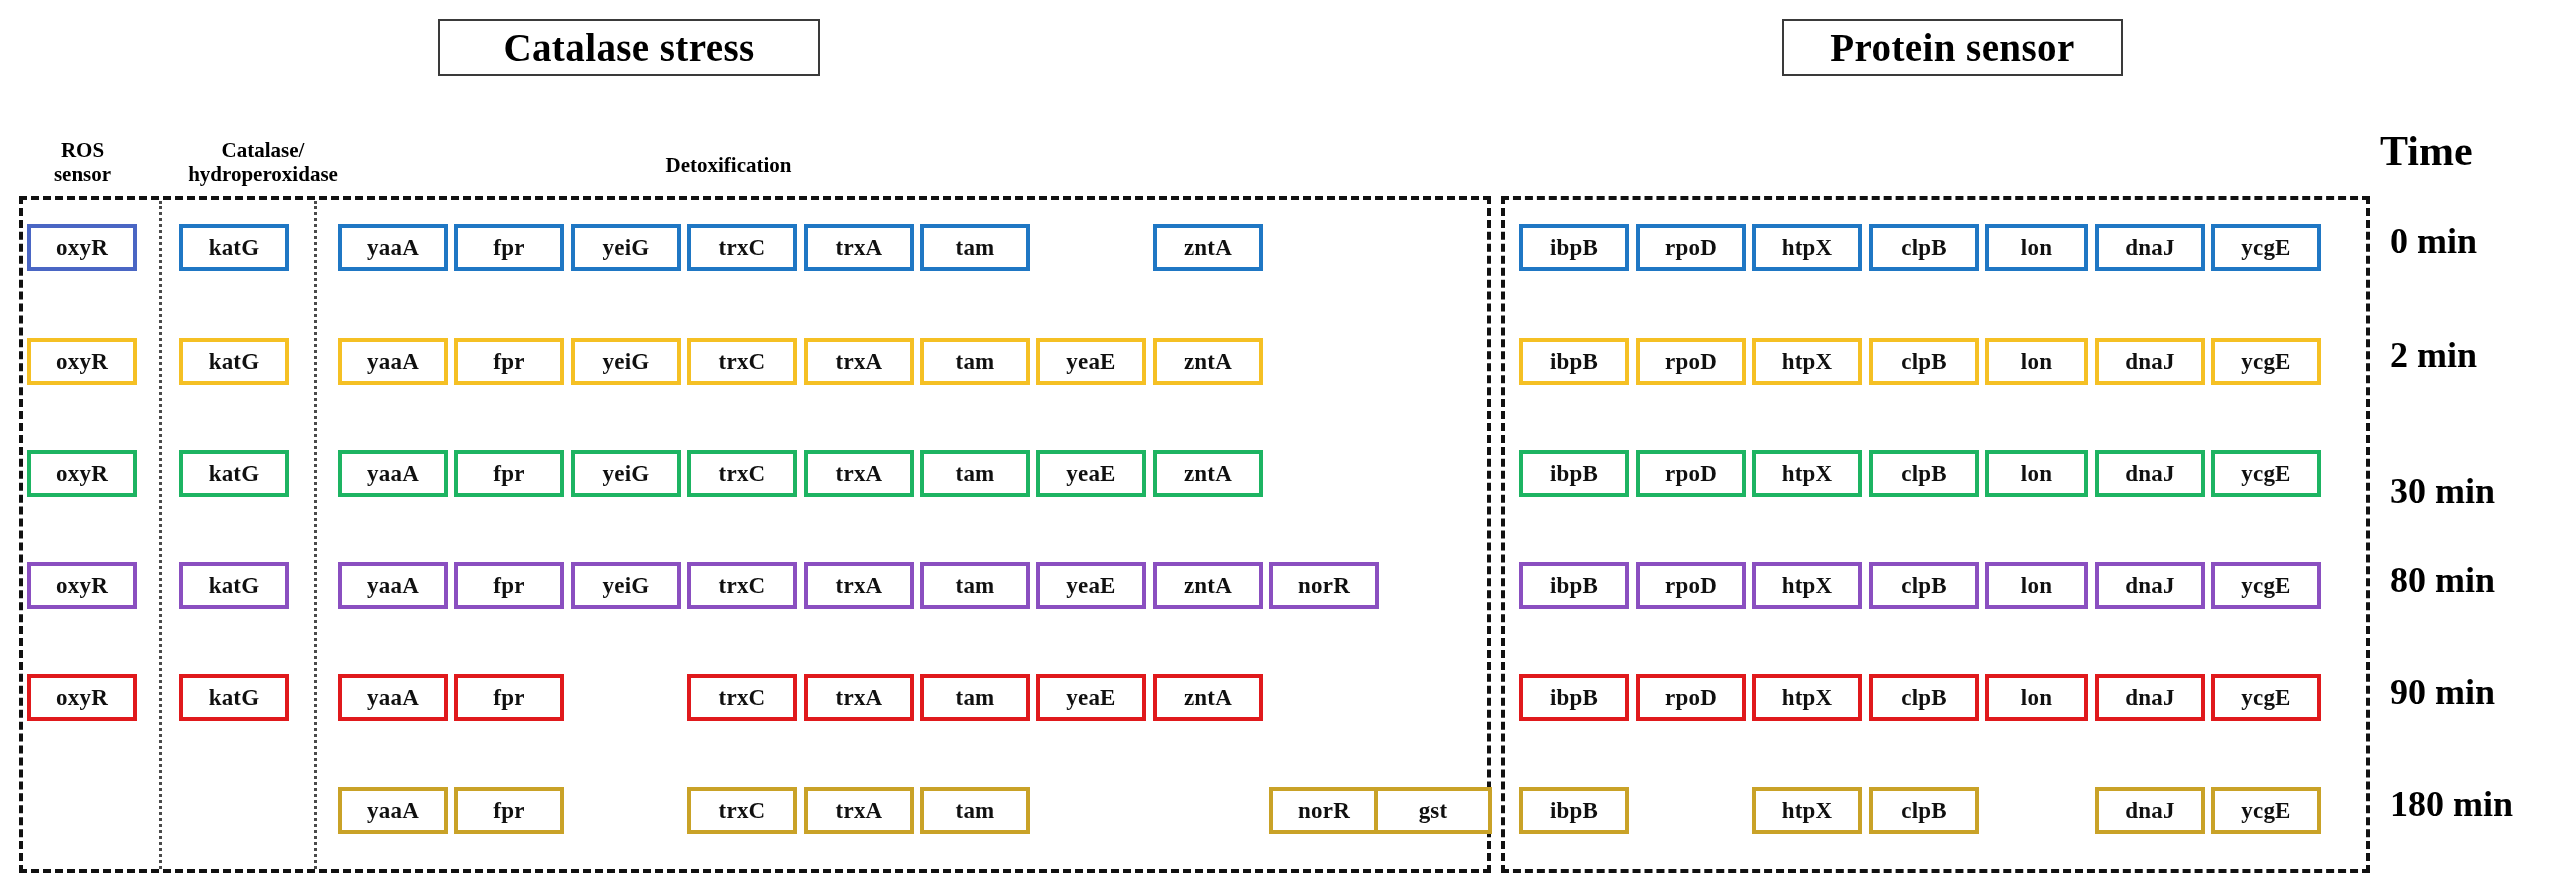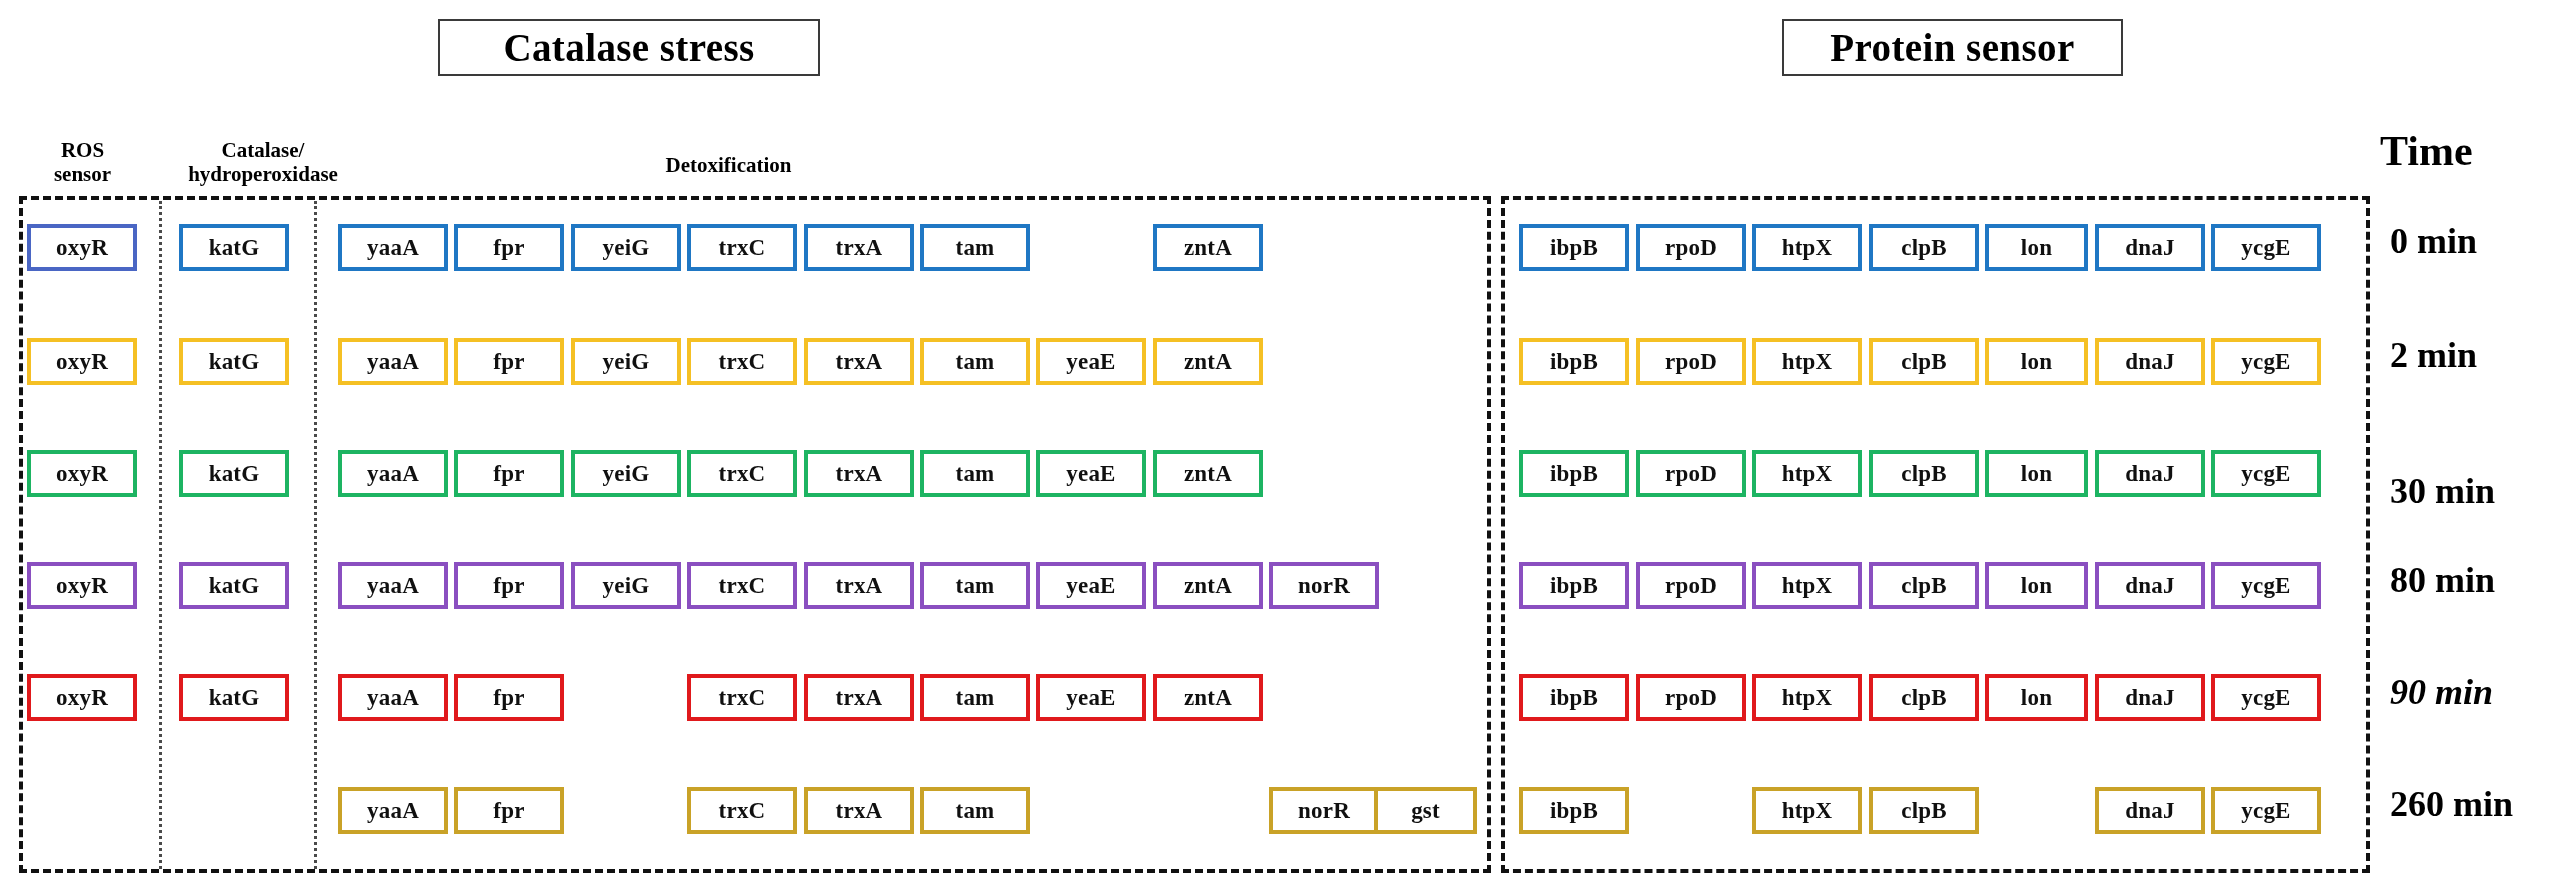--- a/index.html
+++ b/index.html
@@ -198,21 +198,21 @@
     <div class="cell empty" style="left: 179px; top: 787px; width: 110px;"></div>
     <div class="cell box" style="left: 338px; top: 787px; width: 110px; border-color: rgb(201, 162, 39);">yaaA</div>
     <div class="cell box" style="left: 454px; top: 787px; width: 110px; border-color: rgb(201, 162, 39);">fpr</div>
     <div class="cell empty" style="left: 571px; top: 787px; width: 110px;"></div>
     <div class="cell box" style="left: 687px; top: 787px; width: 110px; border-color: rgb(201, 162, 39);">trxC</div>
     <div class="cell box" style="left: 804px; top: 787px; width: 110px; border-color: rgb(201, 162, 39);">trxA</div>
     <div class="cell box" style="left: 920px; top: 787px; width: 110px; border-color: rgb(201, 162, 39);">tam</div>
     <div class="cell empty" style="left: 1036px; top: 787px; width: 110px;"></div>
     <div class="cell empty" style="left: 1153px; top: 787px; width: 110px;"></div>
     <div class="cell box" style="left: 1269px; top: 787px; width: 110px; border-color: rgb(201, 162, 39);">norR</div>
-    <div class="cell box" style="left: 1374px; top: 787px; width: 103px; border-color: rgb(201, 162, 39);">gst</div>
+    <div class="cell box" style="left: 1374px; top: 787px; width: 118px; border-color: rgb(201, 162, 39);">gst</div>
     <div class="cell box" style="left: 1519px; top: 224px; width: 110px; border-color: rgb(31, 119, 196);">ibpB</div>
     <div class="cell box" style="left: 1636px; top: 224px; width: 110px; border-color: rgb(31, 119, 196);">rpoD</div>
     <div class="cell box" style="left: 1752px; top: 224px; width: 110px; border-color: rgb(31, 119, 196);">htpX</div>
     <div class="cell box" style="left: 1869px; top: 224px; width: 110px; border-color: rgb(31, 119, 196);">clpB</div>
     <div class="cell box" style="left: 1985px; top: 224px; width: 103px; border-color: rgb(31, 119, 196);">lon</div>
     <div class="cell box" style="left: 2095px; top: 224px; width: 110px; border-color: rgb(31, 119, 196);">dnaJ</div>
     <div class="cell box" style="left: 2211px; top: 224px; width: 110px; border-color: rgb(31, 119, 196);">ycgE</div>
     <div class="cell box" style="left: 1519px; top: 338px; width: 110px; border-color: rgb(245, 192, 36);">ibpB</div>
     <div class="cell box" style="left: 1636px; top: 338px; width: 110px; border-color: rgb(245, 192, 36);">rpoD</div>
     <div class="cell box" style="left: 1752px; top: 338px; width: 110px; border-color: rgb(245, 192, 36);">htpX</div>
@@ -248,16 +248,16 @@
     <div class="cell empty" style="left: 1985px; top: 787px; width: 103px;"></div>
     <div class="cell box" style="left: 2095px; top: 787px; width: 110px; border-color: rgb(201, 162, 39);">dnaJ</div>
     <div class="cell box" style="left: 2211px; top: 787px; width: 110px; border-color: rgb(201, 162, 39);">ycgE</div>
   </div>
 
 <div id="time-layer">
     <div class="time-label" style="top: 220px;">0 min</div>
     <div class="time-label" style="top: 334px;">2 min</div>
     <div class="time-label" style="top: 470px;">30 min</div>
     <div class="time-label" style="top: 559px;">80 min</div>
-    <div class="time-label" style="top: 671px; font-style: italic;">90 min</div>
-    <div class="time-label" style="top: 783px;">260 min</div>
+    <div class="time-label" style="top: 671px;">90 min</div>
+    <div class="time-label" style="top: 783px;">180 min</div>
   </div>
 
 
 </body></html>

